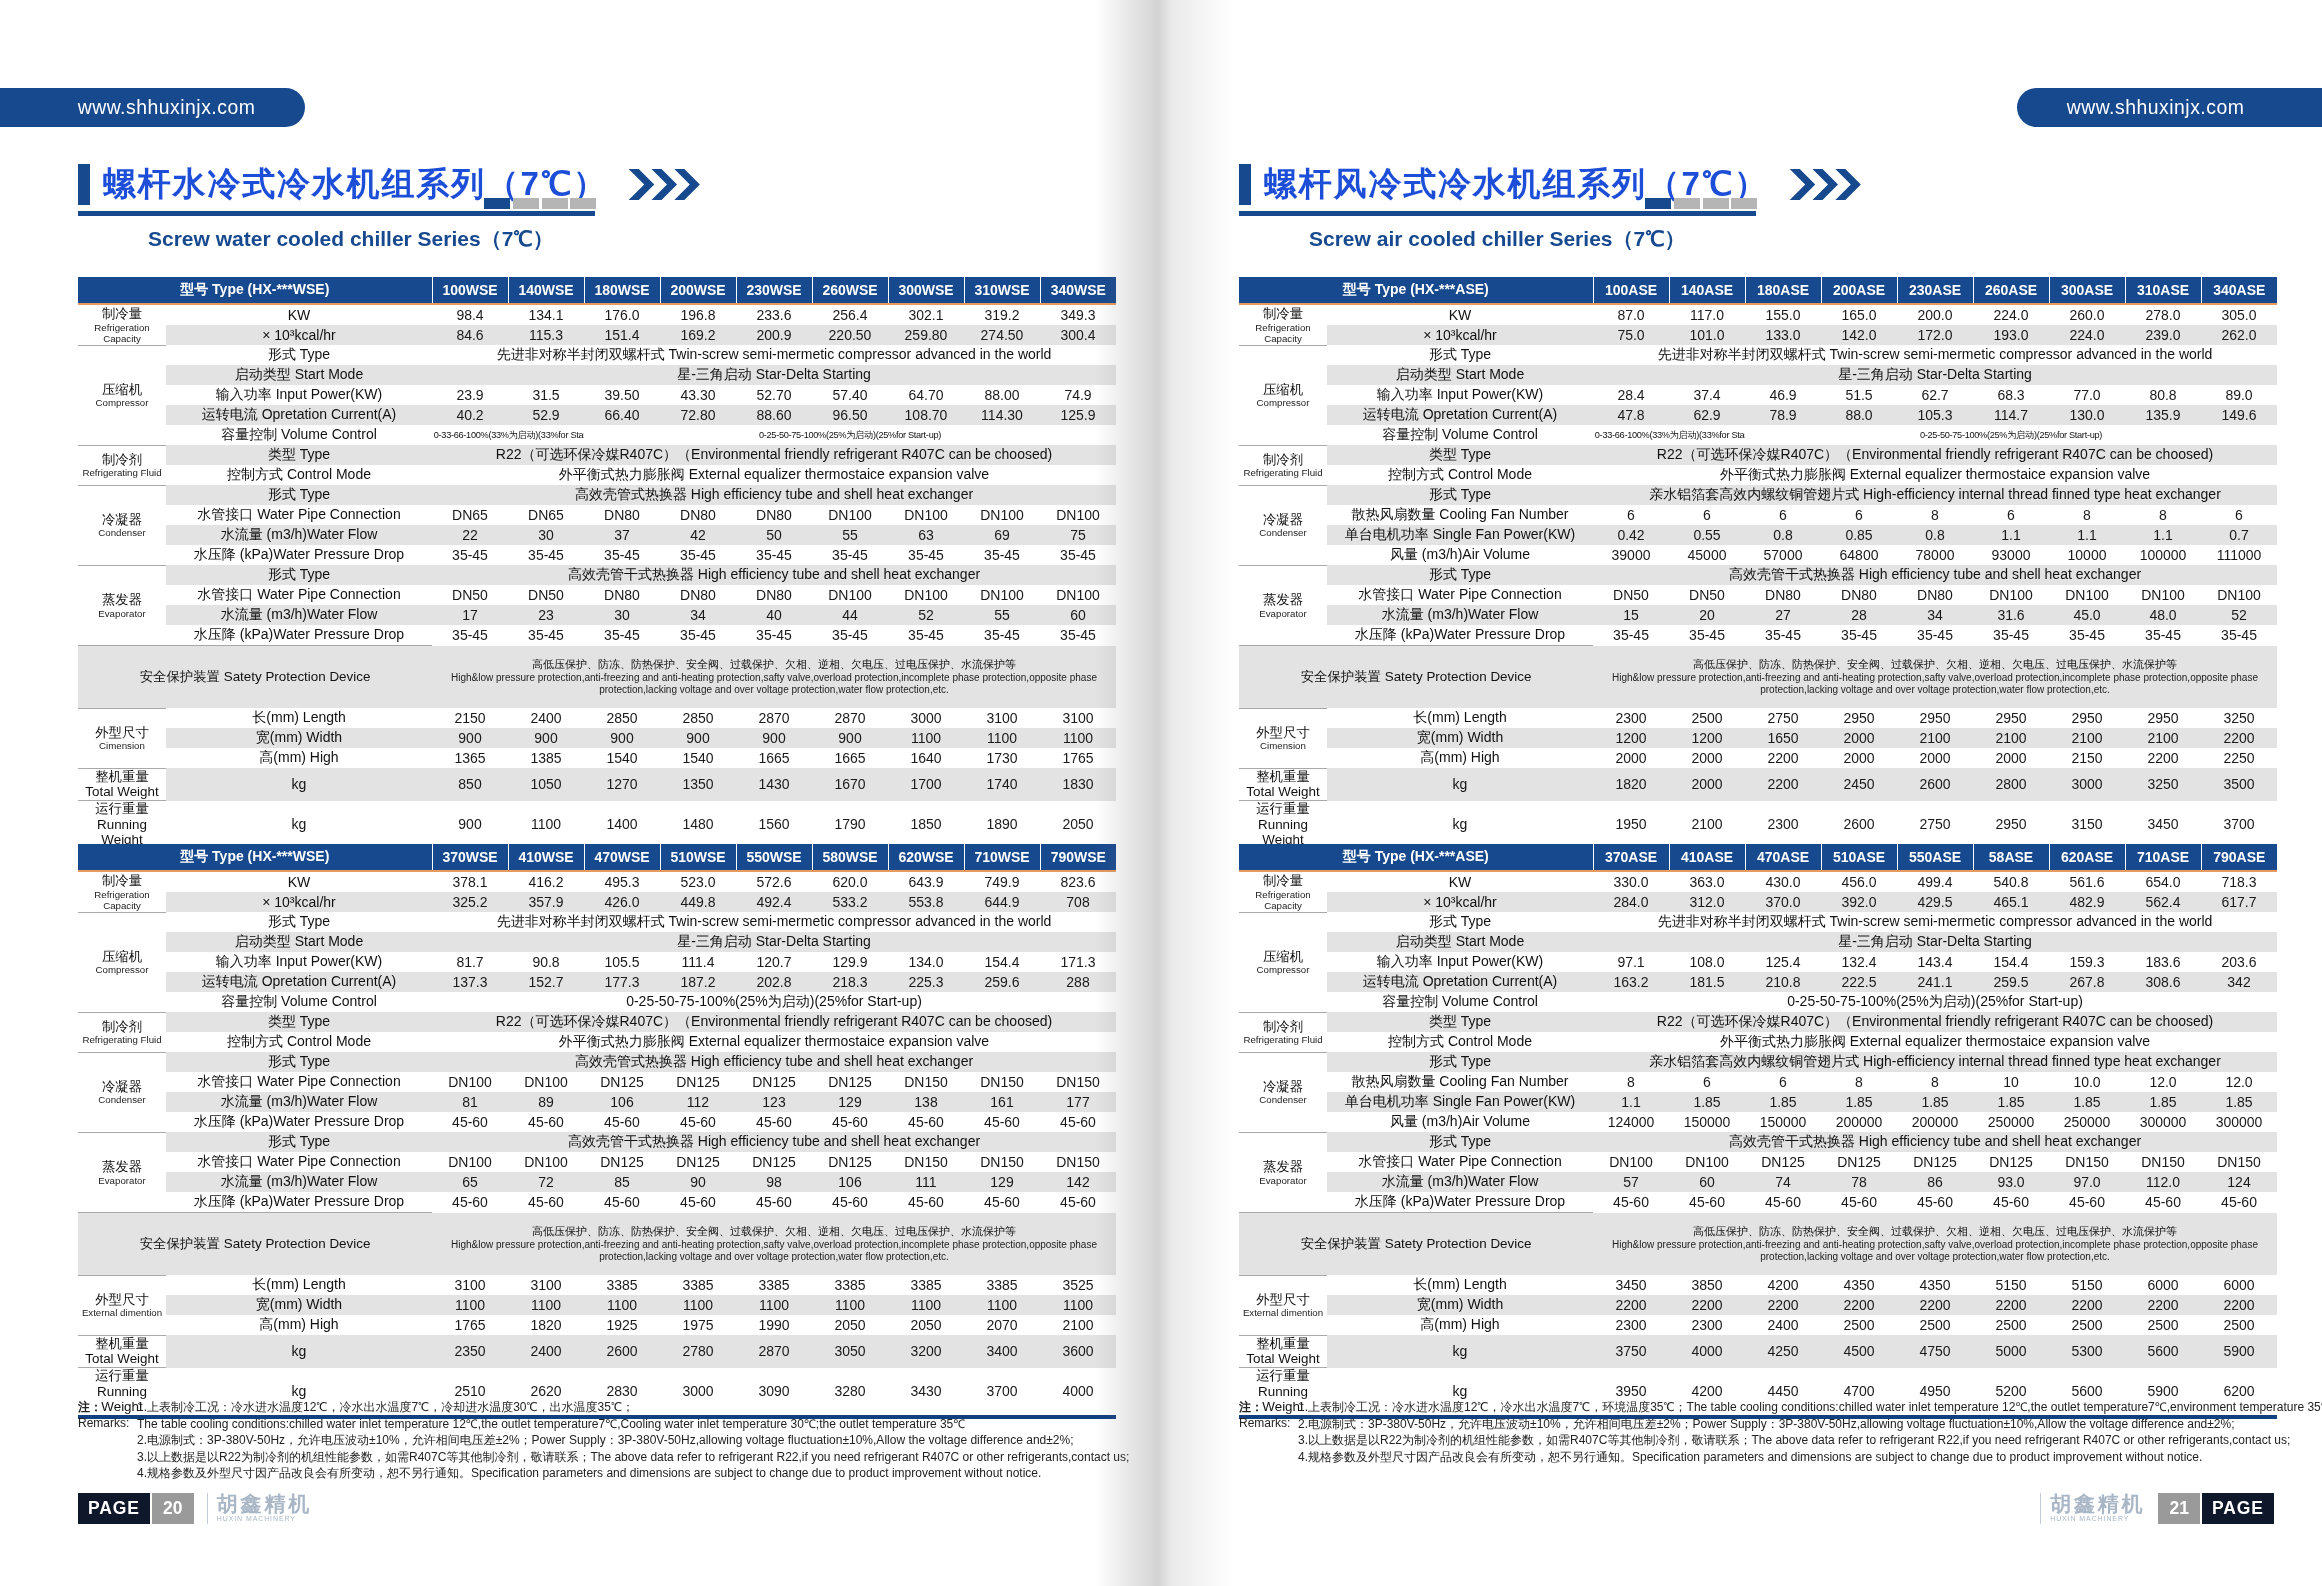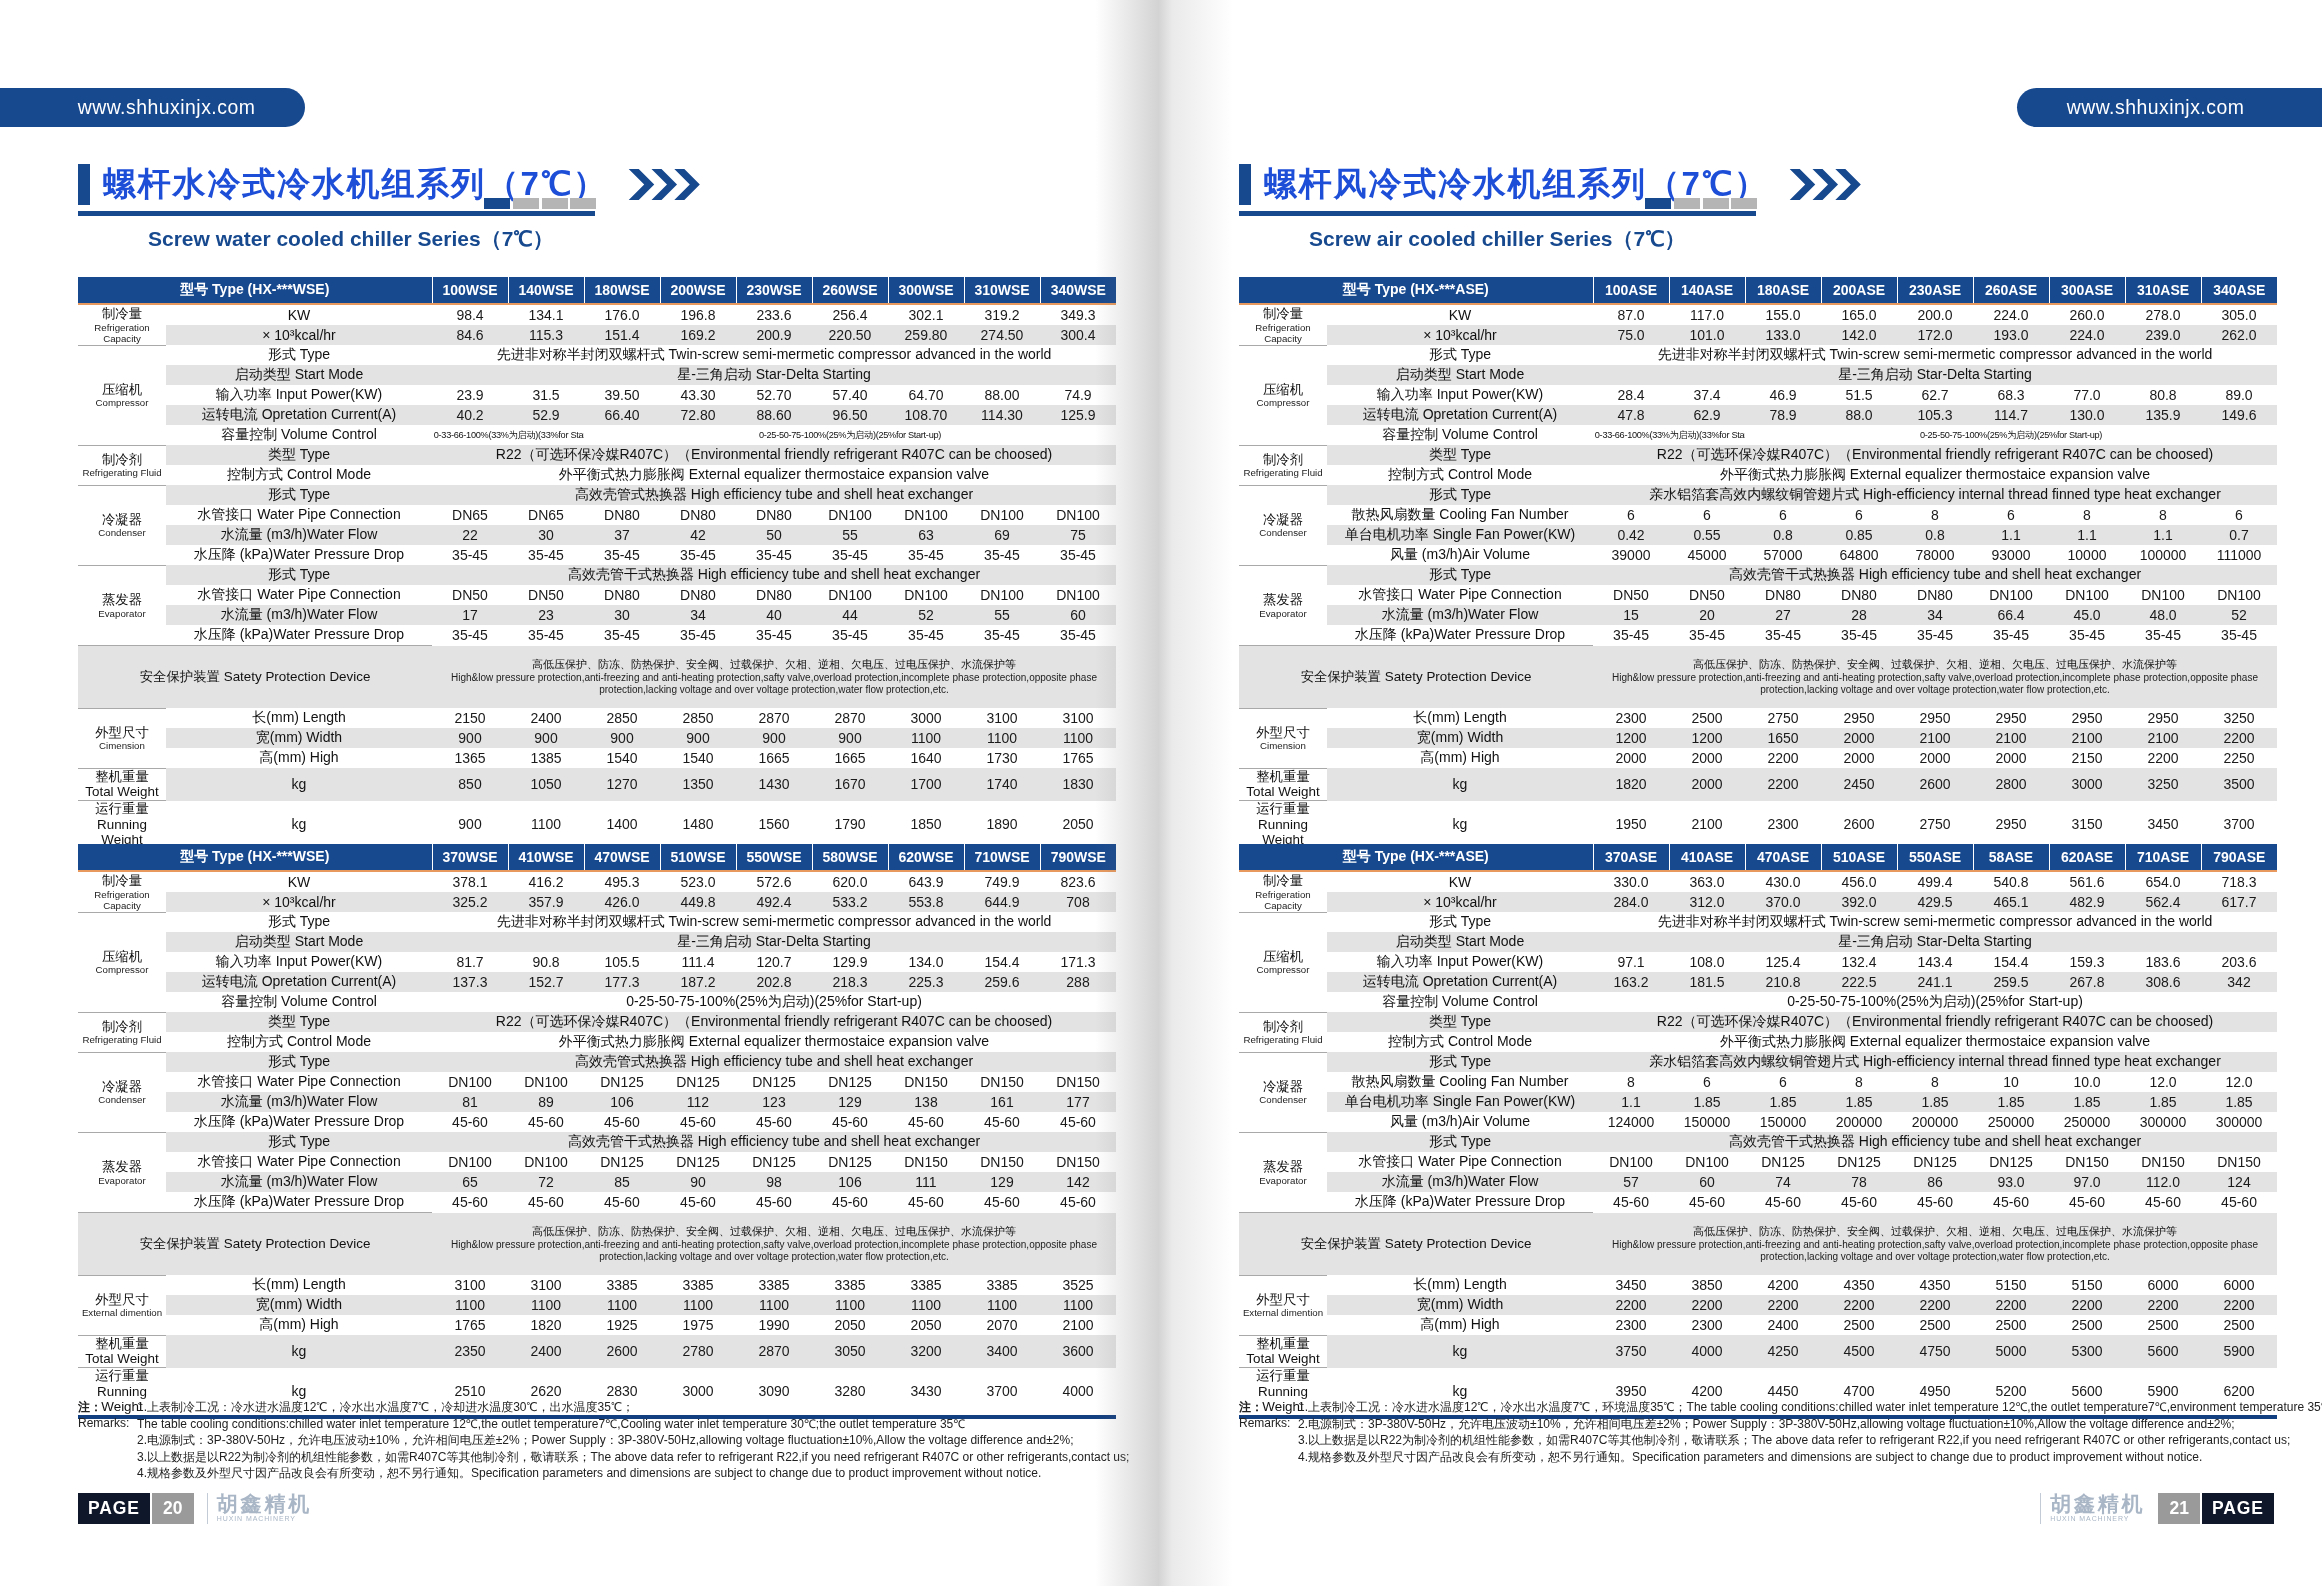--- a/index.html
+++ b/index.html
@@ -871,21 +871,21 @@
             <td class="val">DN100</td>
             <td class="val">DN100</td>
           </tr>
           <tr class="alt">
             <td class="rlabel">水流量 (m3/h)Water Flow</td>
             <td class="val">15</td>
             <td class="val">20</td>
             <td class="val">27</td>
             <td class="val">28</td>
             <td class="val">34</td>
-            <td class="val">66.4</td>
+            <td class="val">31.6</td>
             <td class="val">45.0</td>
             <td class="val">48.0</td>
             <td class="val">52</td>
           </tr>
           <tr>
             <td class="rlabel">水压降 (kPa)Water Pressure Drop</td>
             <td class="val">35-45</td>
             <td class="val">35-45</td>
             <td class="val">35-45</td>
             <td class="val">35-45</td>

